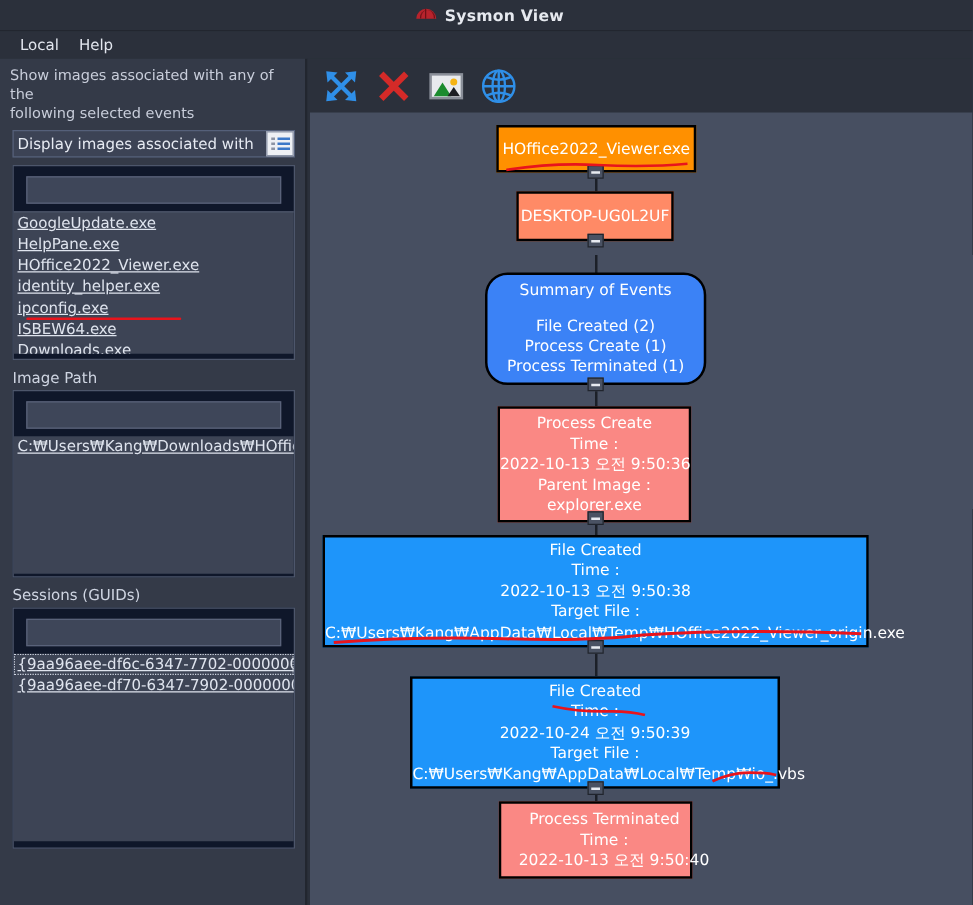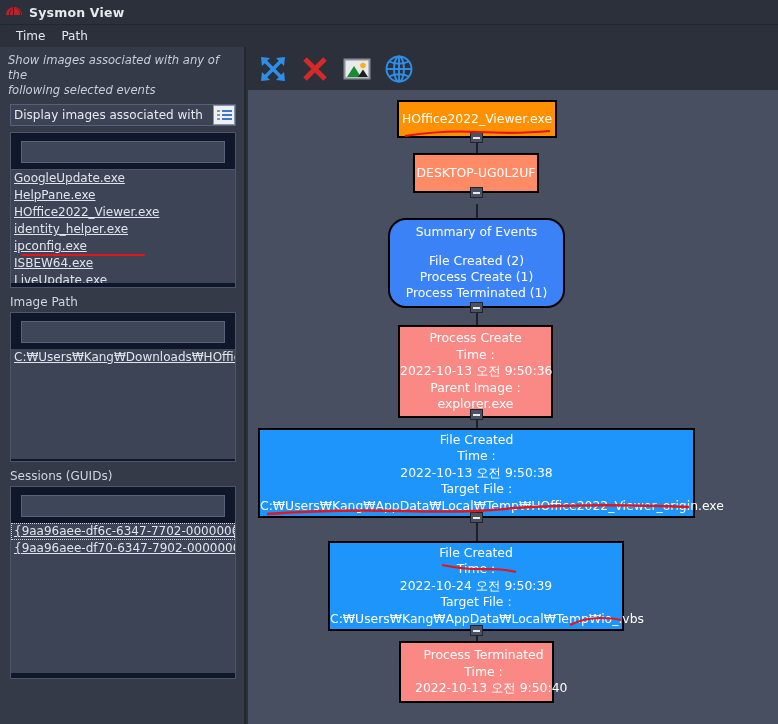--- a/index.html
+++ b/index.html
@@ -16,20 +16,21 @@
     background: #2b303b;
   }
 
   
   .titlebar {
     position: absolute; left: 0; top: 0; width: 778px; height: 25px;
     background: #2b303b;
     display: flex; align-items: center; gap: 7px;
     padding-left: 6px;
     border-bottom: 1px solid #22262f;
+    justify-content: center;
   }
   .app-icon { width: 16px; height: 16px; position: relative; }
   .app-icon .shell {
     position: absolute; left: 0; top: 3px; width: 16px; height: 8px;
     background: #b8232c;
     border-radius: 8px 8px 0 0;
   }
   .app-icon .shell::before{
     content:""; position:absolute; left:7px; top:0; width:1px; height:8px; background:#6e1017;
   }
@@ -54,21 +55,20 @@
 
   
   .leftpanel {
     position: absolute; left: 0; top: 47px; width: 246px; height: 677px;
     background: #343a48;
     border-right: 2px solid #22262f;
   }
   .hint {
     color: #c8cdda; font-size: 11.6px; line-height: 15px;
     padding: 6px 8px 4px 8px;
-    font-style: italic;
   }
   .combo {
     margin: 2px 8px 0 10px;
     height: 22px;
     background: #3c4355;
     border: 1px solid #55607a;
     display: flex; align-items: center;
     position: relative;
   }
   .combo .ctext {
@@ -175,22 +175,22 @@
 <div id="app">
 
   <div class="titlebar">
     <span class="app-icon">
         <span class="shell"></span>
       </span>
     <span class="title-text">Sysmon View</span>
   </div>
 
   <div class="menubar">
-    <span class="mi">Time</span>
-    <span class="mi">Path</span>
+    <span class="mi">Local</span>
+    <span class="mi">Help</span>
   </div>
 
   <div class="leftpanel">
 
     <div class="hint">
       <div>Show images associated with any of the</div>
       <div>following selected events</div>
     </div>
 
     <div class="combo">
@@ -209,21 +209,21 @@
 
     <div class="groupbox" style="height:156px">
       <div class="gb-search"></div>
       <div class="gb-list imglist">
         <div class="litem">GoogleUpdate.exe</div>
         <div class="litem">HelpPane.exe</div>
         <div class="litem">HOffice2022_Viewer.exe</div>
         <div class="litem">identity_helper.exe</div>
         <div class="litem">ipconfig.exe</div>
         <div class="litem">ISBEW64.exe</div>
-        <div class="litem">LiveUpdate.exe</div>
+        <div class="litem">Downloads.exe</div>
 
       </div>
       <div class="redmark" style="left:10px; top:121px; width:124px;"></div>
     </div>
 
     <div class="gb-label">Image Path</div>
     <div class="groupbox" style="height:150px; margin-top:0">
       <div class="gb-search"></div>
       <div class="gb-list pathlist">
         <div class="litem">C:₩Users₩Kang₩Downloads₩HOffice202</div>

